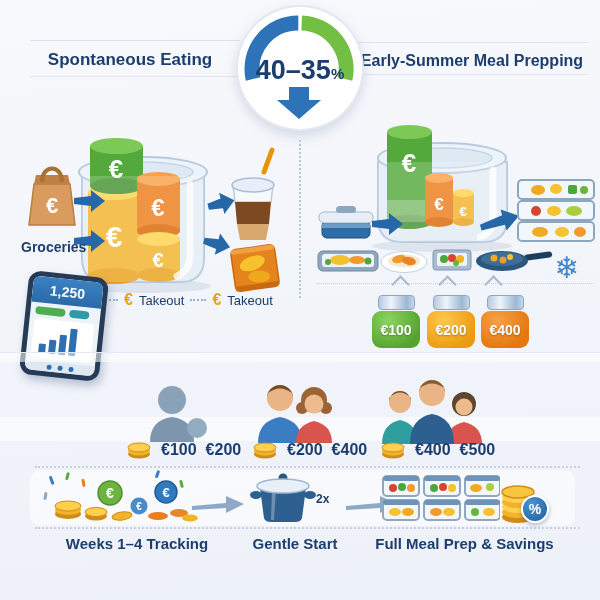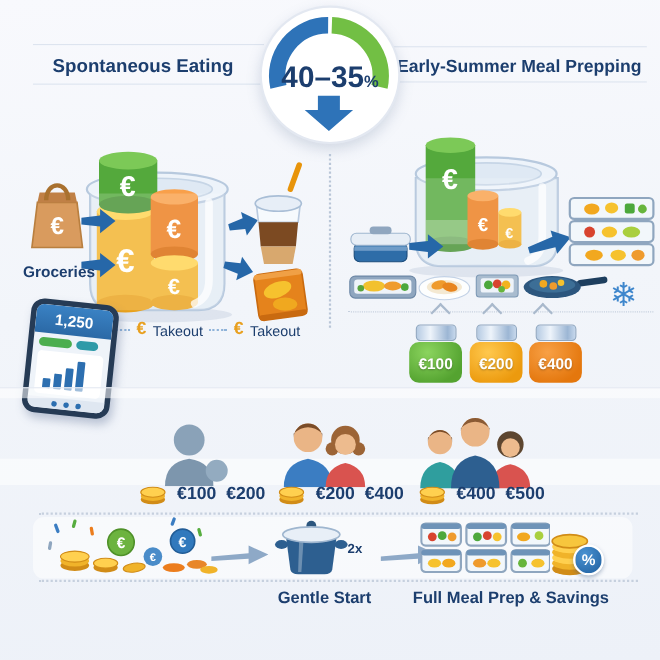--- a/index.html
+++ b/index.html
@@ -435,16 +435,17 @@
     <ellipse cx="20" cy="32" rx="16" ry="6" fill="#f0b32a"></ellipse>
     <ellipse cx="20" cy="27" rx="16" ry="6" fill="#ffd04f"></ellipse>
     <ellipse cx="20" cy="22" rx="16" ry="6" fill="#f0b32a"></ellipse>
     <ellipse cx="20" cy="17" rx="16" ry="6" fill="#ffd04f"></ellipse>
     <ellipse cx="20" cy="12" rx="16" ry="6" fill="#f7c63d" stroke="#d18c17" stroke-width="1.5"></ellipse>
   </svg>
   <div class="pct-badge">
     <span>%</span>
   </div>
 
+  <div class="step-label" style="left:57px;top:535px;width:160px;">Weeks 1–4 Tracking</div>
   <div class="step-label" style="left:372px;top:535px;width:185px;">Full Meal Prep &amp; Savings</div>
   <div class="step-label" style="left:235px;top:535px;width:120px;">Gentle Start</div>
 
 </div>
 
 </body></html>

